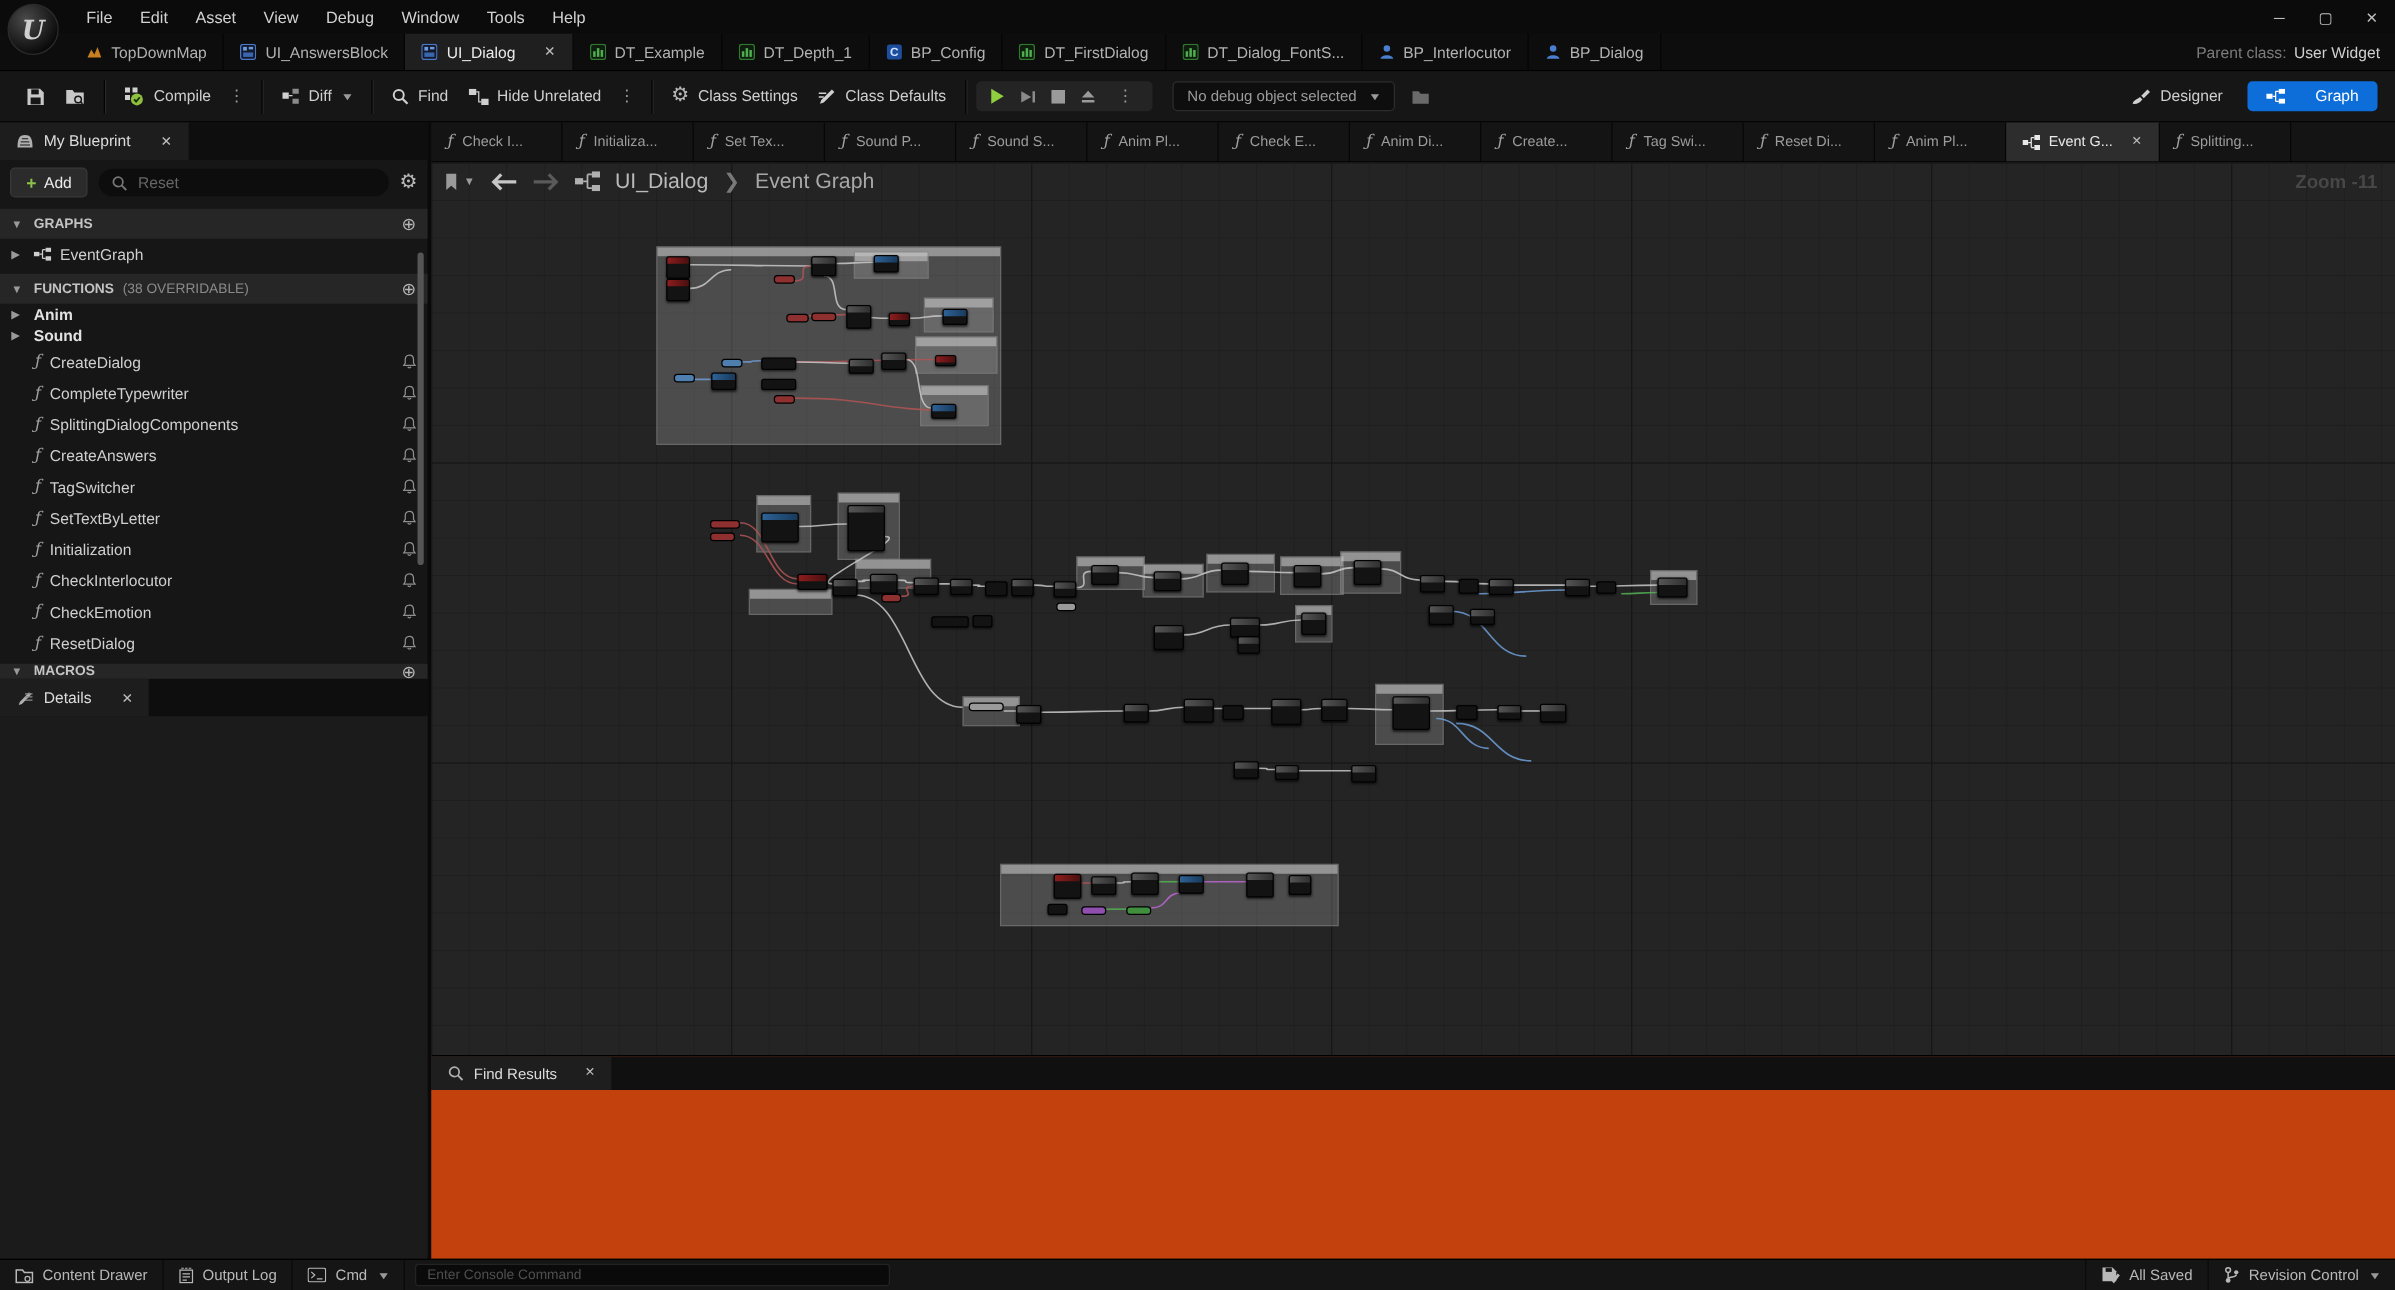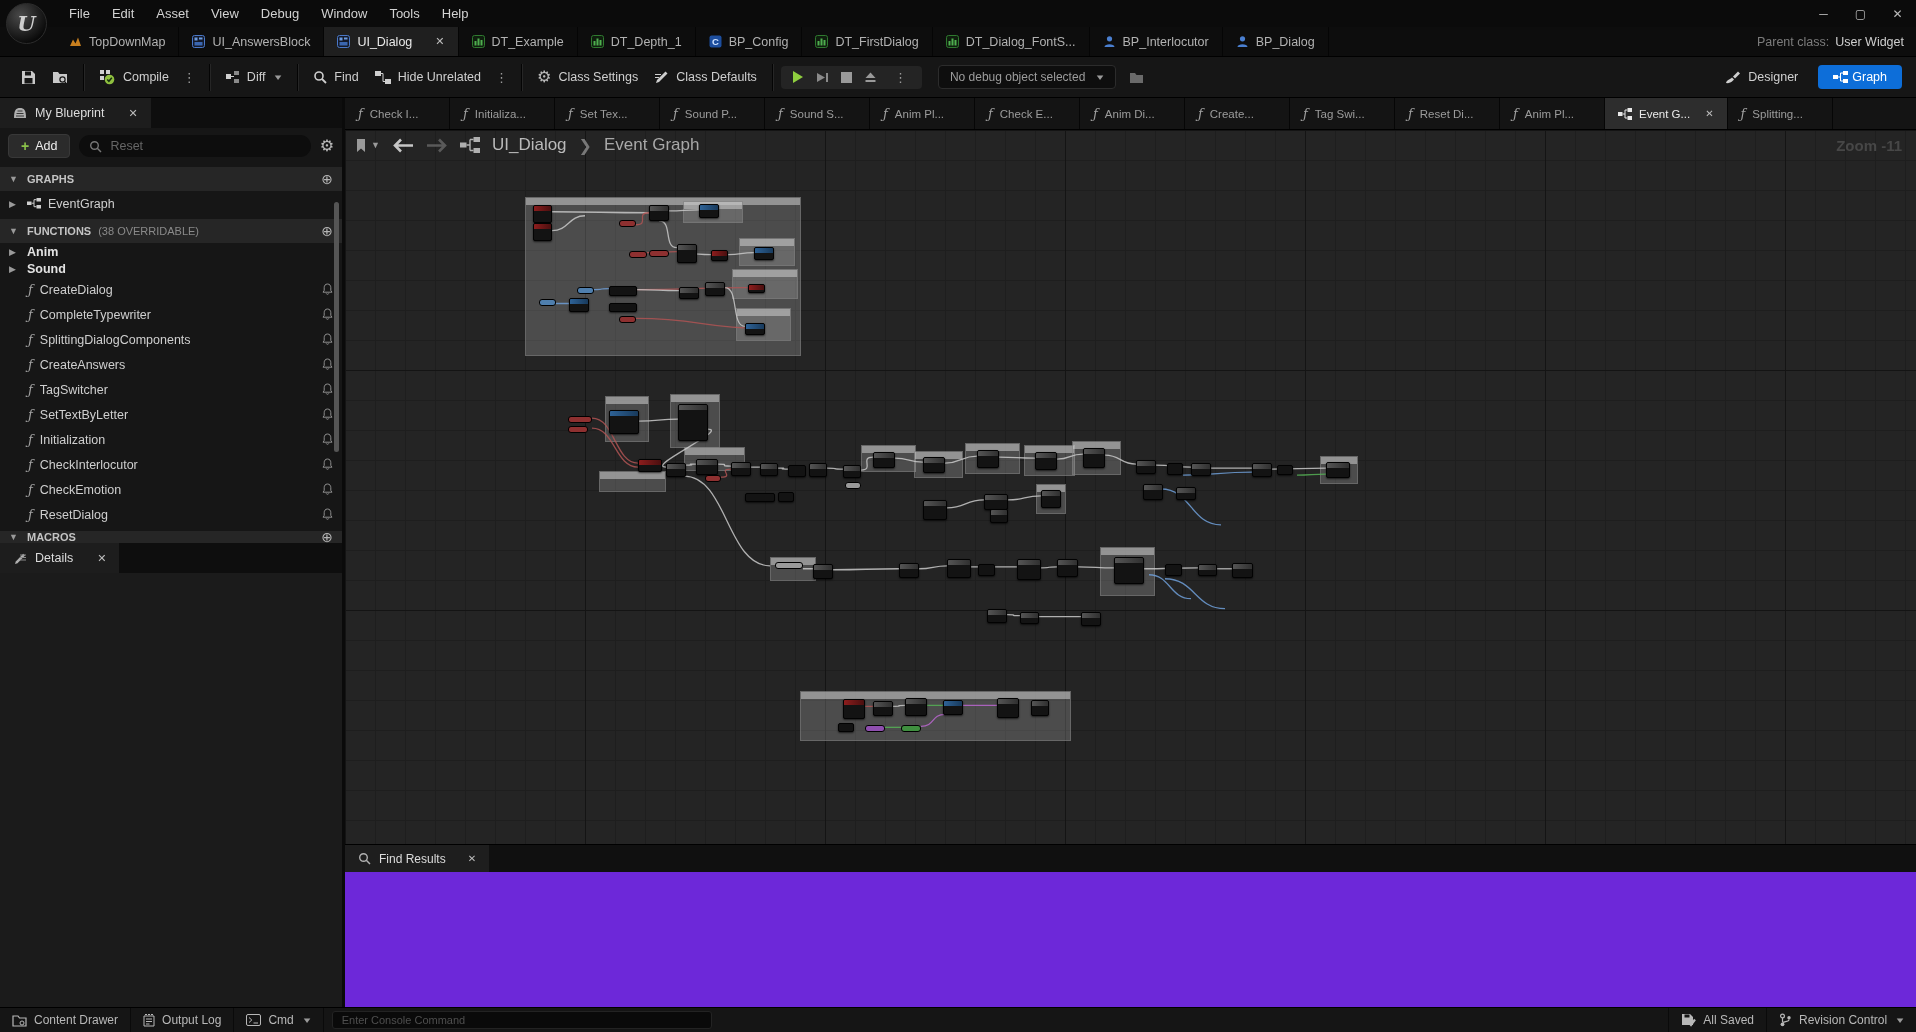--- a/index.html
+++ b/index.html
@@ -36,21 +36,21 @@
   .tb-btn{display:flex;align-items:center;gap:7px;padding:4px 7px;border-radius:3px;white-space:nowrap;}
   .tb-sep{width:1px;height:27px;background:#040404;box-shadow:1px 0 0 #262626;}
   .kebab{color:#9a9a9a;padding:0 5px;font-size:13px;}
   .caret{font-size:8px;color:#9a9a9a;margin-left:2px;transform:scaleX(1.4);}
   .play-group{background:#242424;border-radius:4px;display:flex;align-items:center;gap:12px;
               padding:4px 10px;margin:0 8px;}
   .debug-select{background:#0e0e0e;border:1px solid #2c2c2c;border-radius:4px;padding:4px 11px;
                 color:#9c9c9c;display:flex;gap:9px;align-items:center;margin-left:8px;font-size:12px;white-space:nowrap;}
   .designer-btn{margin-left:auto;display:flex;align-items:center;gap:7px;padding:4px 10px;}
   .graph-btn{background:#0d6ed9;color:#fff;border-radius:4px;padding:5px 15px;display:flex;align-items:center;
-             gap:4px;margin:0 8px 0 10px;}
+             gap:24px;margin:0 8px 0 10px;}
 
   
   .left-panel{position:absolute;top:98px;left:0;width:342px;bottom:24px;background:#161616;
               border-right:3px solid #0a0a0a;display:flex;flex-direction:column;box-sizing:content-box;}
   .panel-tab-row{height:30px;min-height:30px;background:#0e0e0e;display:flex;align-items:stretch;}
   .panel-tab{display:flex;align-items:center;gap:8px;padding:0 13px;background:#1d1d1d;font-size:12.5px;color:#dcdcdc;}
   .panel-tab .close{margin-left:16px;color:#bdbdbd;font-size:11px;}
   .mb-toolbar{display:flex;align-items:center;padding:6px 8px;gap:9px;}
   .add-btn{display:flex;align-items:center;gap:6px;background:#2b2b2b;border:1px solid #383838;border-radius:4px;
            padding:3px 12px;font-size:12.5px;color:#ececec;}
@@ -105,21 +105,21 @@
           box-shadow:0 1px 2px rgba(0,0,0,.65);box-sizing:border-box;}
   .g-node .hd{height:5px;border-radius:1px 1px 0 0;}
   .hd-e{background:linear-gradient(90deg,#8d1d1d,#4a0f0f);}
   .hd-f{background:linear-gradient(90deg,#2e6296,#183a5c);}
   .hd-d{background:linear-gradient(90deg,#555,#303030);}
   .g-pill{position:absolute;height:7px;border-radius:3px;border:1px solid #000;box-sizing:border-box;}
   .c-red{background:#8e3030;} .c-blue{background:#4f7fae;} .c-gray{background:#9a9a9a;}
   .c-green{background:#3f8f3f;} .c-purple{background:#8f4faf;}
 
   
-  .find-results{height:163px;min-height:163px;background:#6d28d9;border-top:1px solid #000;display:flex;flex-direction:column;}
+  .find-results{height:163px;min-height:163px;background:#c2410c;border-top:1px solid #000;display:flex;flex-direction:column;}
   .fr-tab-row{height:27px;min-height:27px;background:#101010;display:flex;align-items:stretch;}
   .fr-tab{display:flex;align-items:center;gap:8px;background:#1e1e1e;padding:0 13px;font-size:12px;color:#dcdcdc;}
   .fr-tab .close{margin-left:14px;color:#bdbdbd;font-size:10px;}
   .fr-search-row{display:flex;align-items:center;padding:6px 8px;gap:8px;}
   .fr-input{flex:1;display:flex;align-items:center;gap:9px;background:#0c0c0c;border:1px solid #2d2d2d;
             border-radius:3px;height:22px;padding:0 9px;color:#5e5e5e;font-size:12px;}
   .fr-opt-btn{width:30px;height:20px;background:#1b1b1b;border-radius:3px;display:flex;align-items:center;
               justify-content:center;}
   .fr-body{flex:1;}
 

